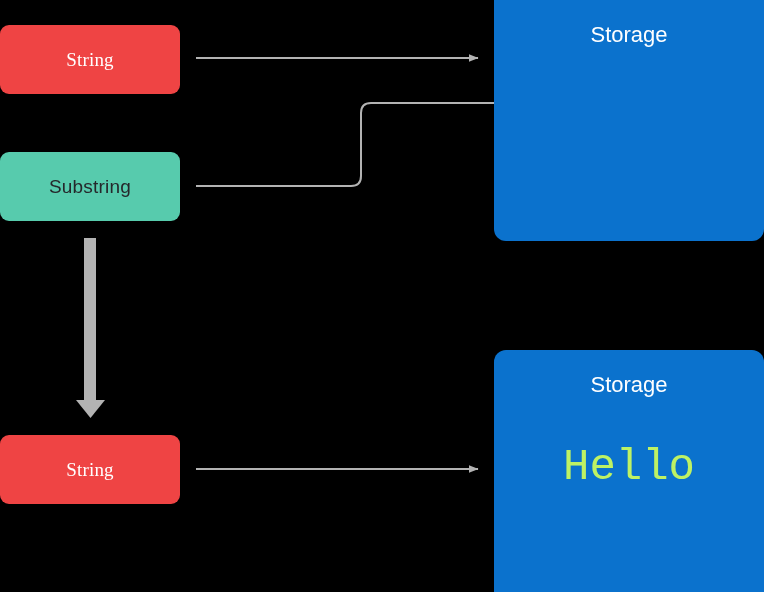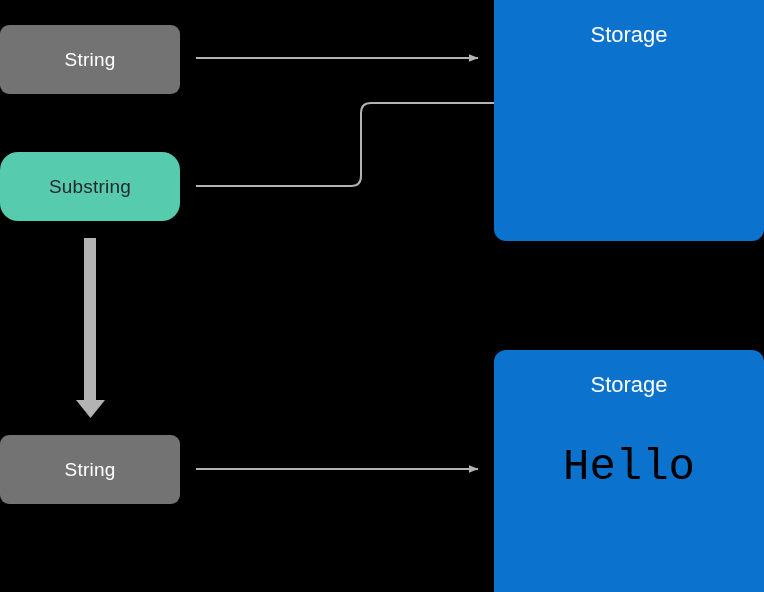--- a/index.html
+++ b/index.html
@@ -21,25 +21,25 @@
   .label-box {
     position: absolute;
     border-radius: 9px;
     display: flex;
     align-items: center;
     justify-content: center;
     font-size: 19px;
     letter-spacing: 0.2px;
     box-sizing: border-box;
   }
-  .label-box.teal   { background: #737373; color: #ffffff; }
+  .label-box.teal   { background: #ef4444; color: #ffffff; font-family: Liberation Serif, serif; }
   .label-box.mint   { background: #57cbad; color: #25282b; }
 
   #string-top      { left: 0px;  top: 25px;  width: 180px; height: 69px; }
-  #substring-box   { left: 0px;  top: 152px; width: 180px; height: 69px; border-radius: 18px; }
+  #substring-box   { left: 0px;  top: 152px; width: 180px; height: 69px; }
   #string-bottom   { left: 0px;  top: 435px; width: 180px; height: 69px; }
 
   
   .storage-box {
     position: absolute;
     background: #0b72cd;
     border-radius: 12px;
     box-sizing: border-box;
   }
   #storage-top    { left: 494px; top: -12px; width: 270px; height: 253px; }
@@ -59,21 +59,21 @@
 
   #bottom-line-1 {
     left: 0;
     width: 100%;
     top: 91px;
     text-align: center;
     position: absolute;
     font-family: "Liberation Mono", "DejaVu Sans Mono", monospace;
     font-size: 44px;
     line-height: 52px;
-    color: #000000;
+    color: #bef264;
     white-space: pre;
   }
 
   
   #connectors {
     position: absolute;
     left: 0; top: 0;
     width: 764px; height: 592px;
     pointer-events: none;
   }

